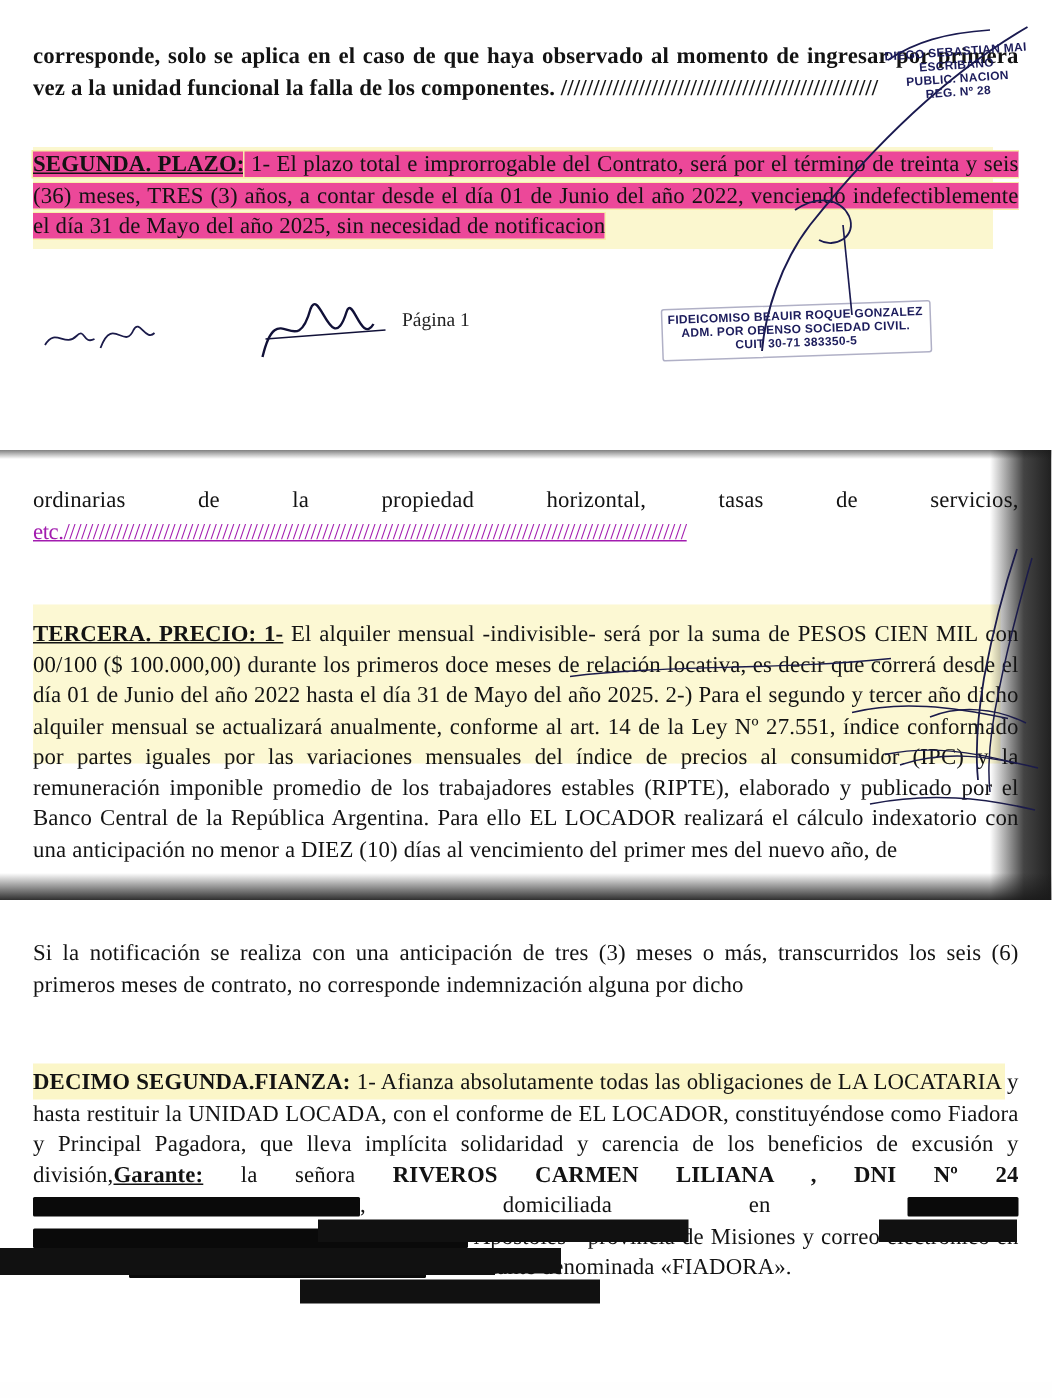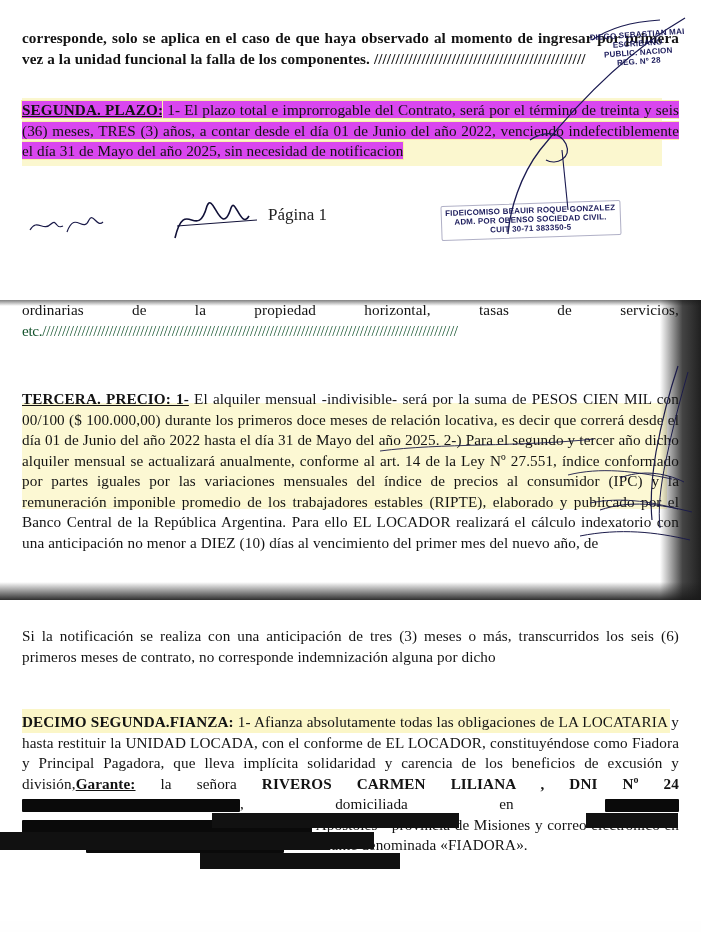--- a/index.html
+++ b/index.html
@@ -46,34 +46,35 @@
     line-height: 20.5px;
     text-align: justify;
     letter-spacing: 0.1px;
     color: #131313;
     position: relative;
     z-index: 2;
   }
   .bold { font-weight: bold; }
   .uline { text-decoration: underline; }
   .hl {
-    background: #d946ef;
+    background: #ec4899;
     box-shadow: 0 0 0 1px #f7f0a8;
   }
   .redact {
     display: inline-block;
     background: #0a0a0a;
     color: transparent;
     border-radius: 1px;
     vertical-align: middle;
     height: 13px;
   }
   .slashes {
     letter-spacing: -0.3px;
-    color: #14532d;
+    color: #a21caf;
+    text-decoration: underline;
   }
   .spaced-just {
     text-align: justify;
     text-align-last: justify;
   }
   
   .gap {
     position: absolute;
     left: 0;
     width: 701px;
@@ -92,21 +93,21 @@
     font-family: "Liberation Sans", sans-serif;
     font-size: 8px;
     font-weight: bold;
     color: #1c1c5c;
     line-height: 9px;
     letter-spacing: 0.2px;
     text-align: center;
   }
   .pagina {
     position: absolute;
-    font-size: 17px;
+    font-size: 13px;
     color: #222;
     z-index: 4;
     font-family: Liberation Serif, serif;
   }
   .smudge {
     position: absolute;
     background: #111;
     z-index: 2;
   }
   .dark-edge {
@@ -163,21 +164,21 @@
         <div>ADM. POR OBENSO SOCIEDAD CIVIL.</div>
         <div>CUIT 30-71 383350-5</div>
       </div>
       <div class="ink" style="left:441px; top:203px; width:178px; height:33px; border:1px solid rgba(28,28,92,0.35); transform:rotate(-2deg); border-radius:2px;"></div>
     </div>
   </div>
 
   <div class="gap" id="gap-1"></div>
 
   <div class="fragment" id="frag-2">
-    <div class="frag-inner" style="">
+    <div class="frag-inner" style="padding-top:24px;">
 
       <p class="para spaced-just" style="margin-bottom:0;">
         <span>ordinarias      de      la      propiedad      horizontal,      tasas      de      servicios,</span>
       </p>
       <p class="para">
         <span class="slashes">etc.//////////////////////////////////////////////////////////////////////////////////////////////////////////</span>
       </p>
 
       <div style="height:45px;"></div>
 

